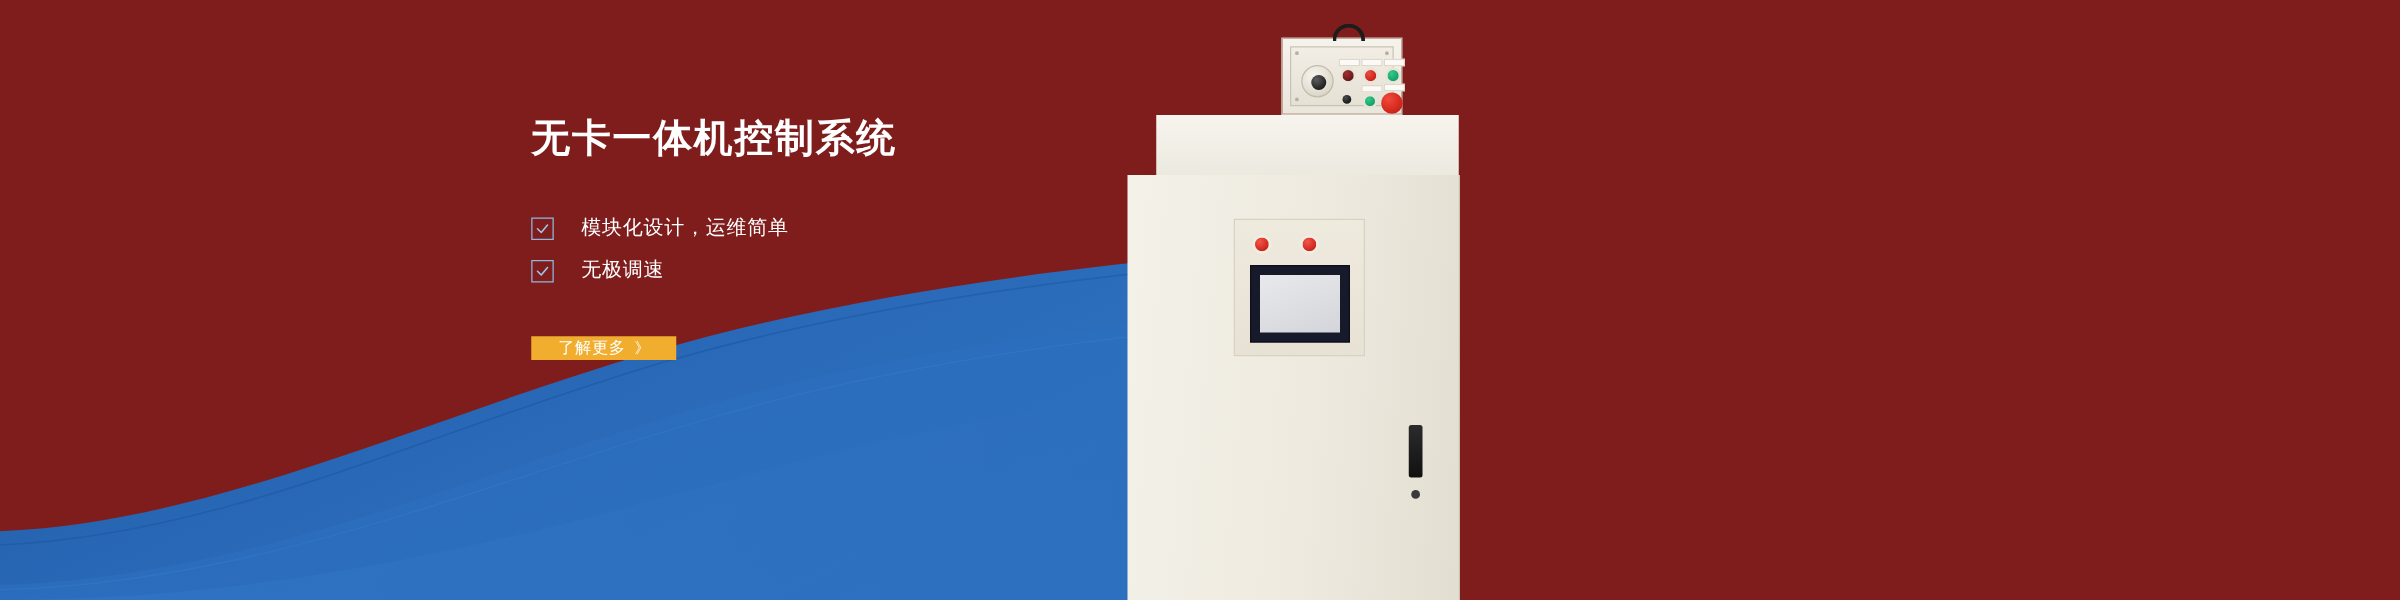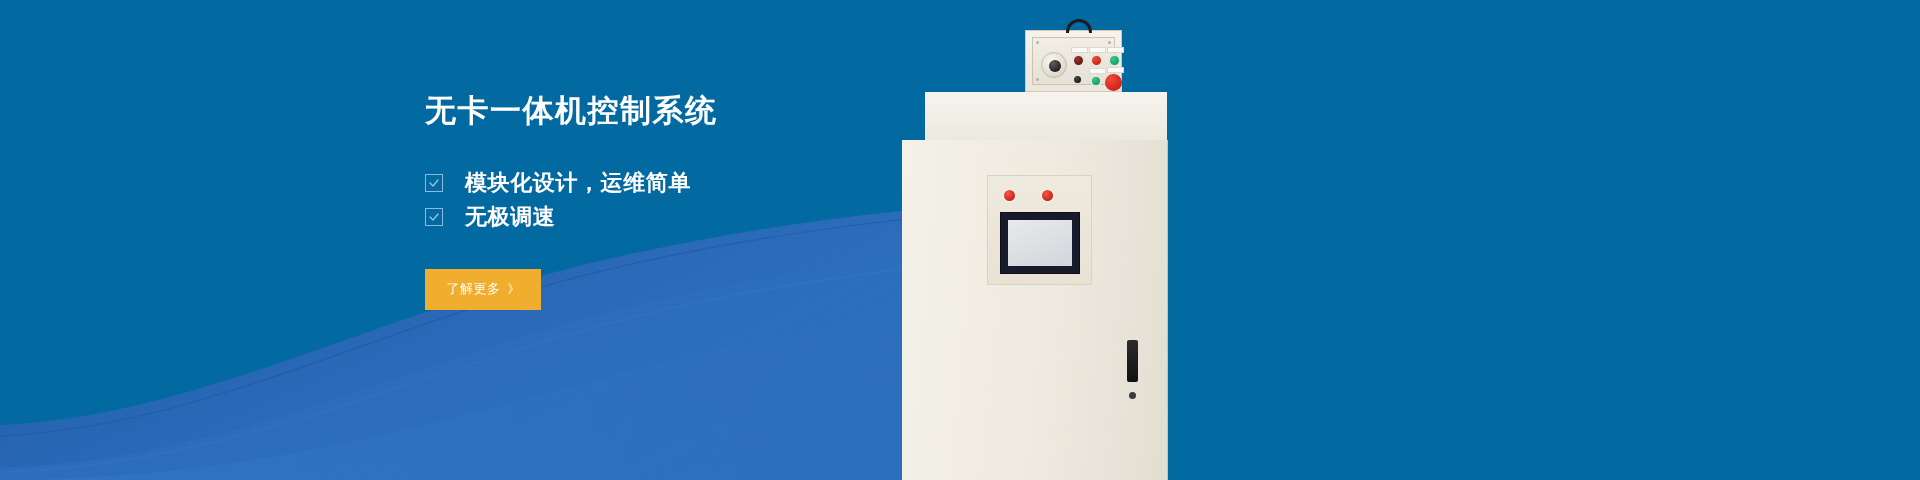--- a/index.html
+++ b/index.html
@@ -7,21 +7,21 @@
   html,body { width:1920px; height:480px; overflow:hidden; }
   body {
     font-family:"Liberation Sans","DejaVu Sans",sans-serif;
     background:#2a6ab8;
   }
 
   
   #banner {
     position:relative;
     width:1920px; height:480px;
-    background:#0369a1;
+    background:#7f1d1d;
     overflow:hidden;
   }
 
   
   .wave-layer { position:absolute; left:0; bottom:0; width:1100px; height:330px; pointer-events:none; }
   .wave-layer svg { display:block; width:100%; height:100%; }
 
   
   #copy {
     position:absolute;
@@ -48,34 +48,34 @@
   .feature-item + .feature-item { margin-top:10px; }
   .check-box {
     width:18px; height:18px;
     flex:0 0 18px;
     border:1px solid #8fb8e0;
     display:flex; align-items:center; justify-content:center;
     margin-right:22px;
   }
   .check-box svg { display:block; }
   .feature-text {
-    font-size:22px;
+    font-size:16px;
     color:#ffffff;
     letter-spacing:0.6px;
     white-space:nowrap;
-    font-weight:700;
+    font-weight:400;
   }
 
   #cta-button {
     margin-top:31px;
     display:inline-flex;
     align-items:center;
     justify-content:center;
     gap:7px;
-    width:116px; height:41px;
+    width:116px; height:19px;
     background:#f0ad2e;
     border:none;
     cursor:pointer;
     font-family:inherit;
   }
   #cta-label { font-size:13px; color:#ffffff; letter-spacing:0.5px; }
   #cta-chevron { font-size:12px; color:#ffffff; line-height:1; }
 
   
   #machine-photo {

